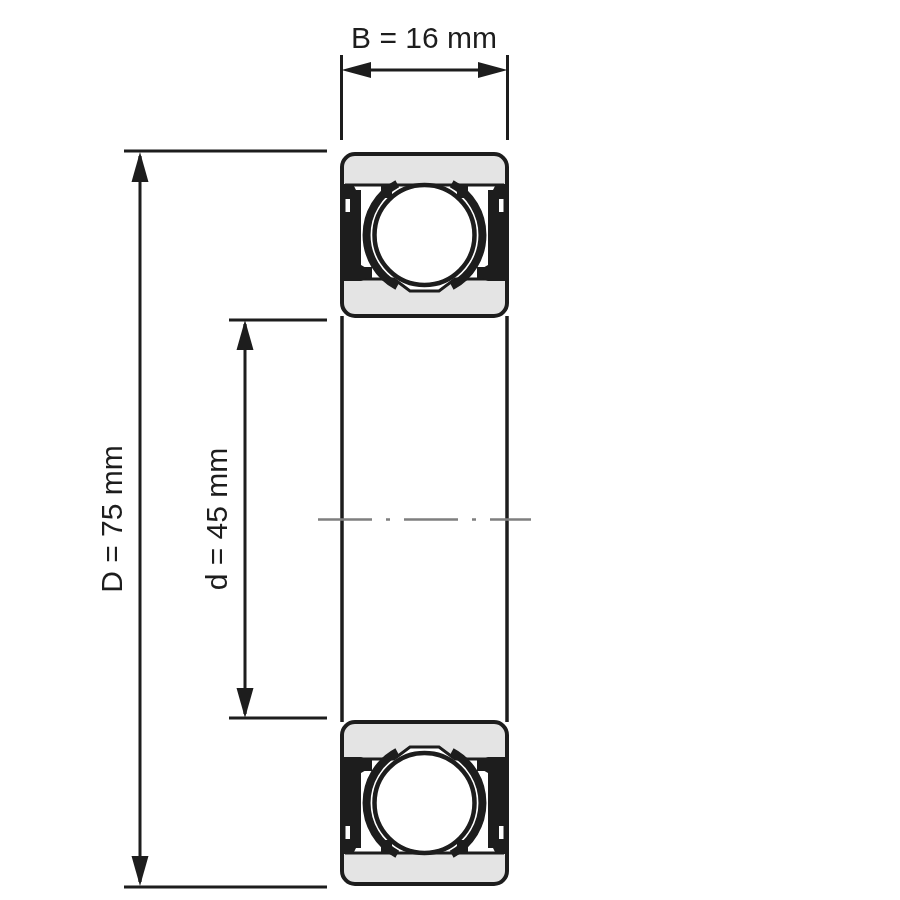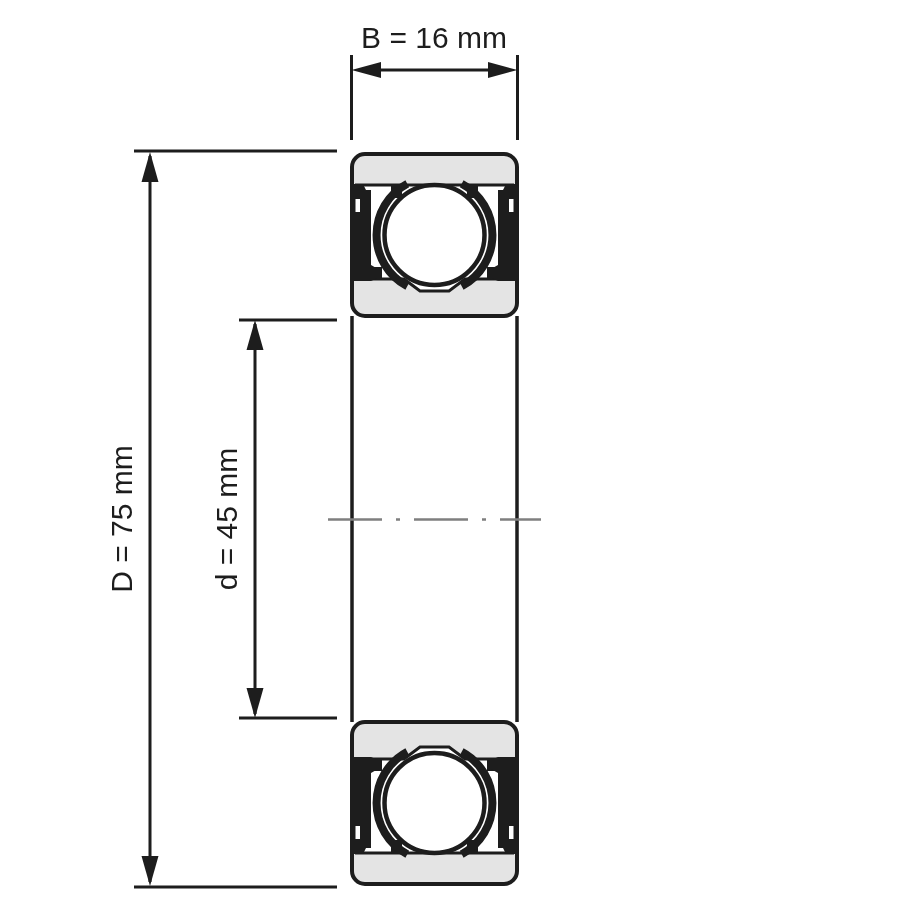--- a/index.html
+++ b/index.html
@@ -9,21 +9,20 @@
     width: 900px;
     height: 900px;
     overflow: hidden;
     font-family: "Liberation Sans", sans-serif;
   }
   #stage {
     position: relative;
     width: 820px;
     height: 900px;
     background: #ffffff;
-    padding-left: 10px;
   }
   svg { display: block; }
   text {
     font-family: "Liberation Sans", sans-serif;
     font-size: 30px;
     fill: #1d1d1d;
   }
 </style>
 </head>
 <body>

